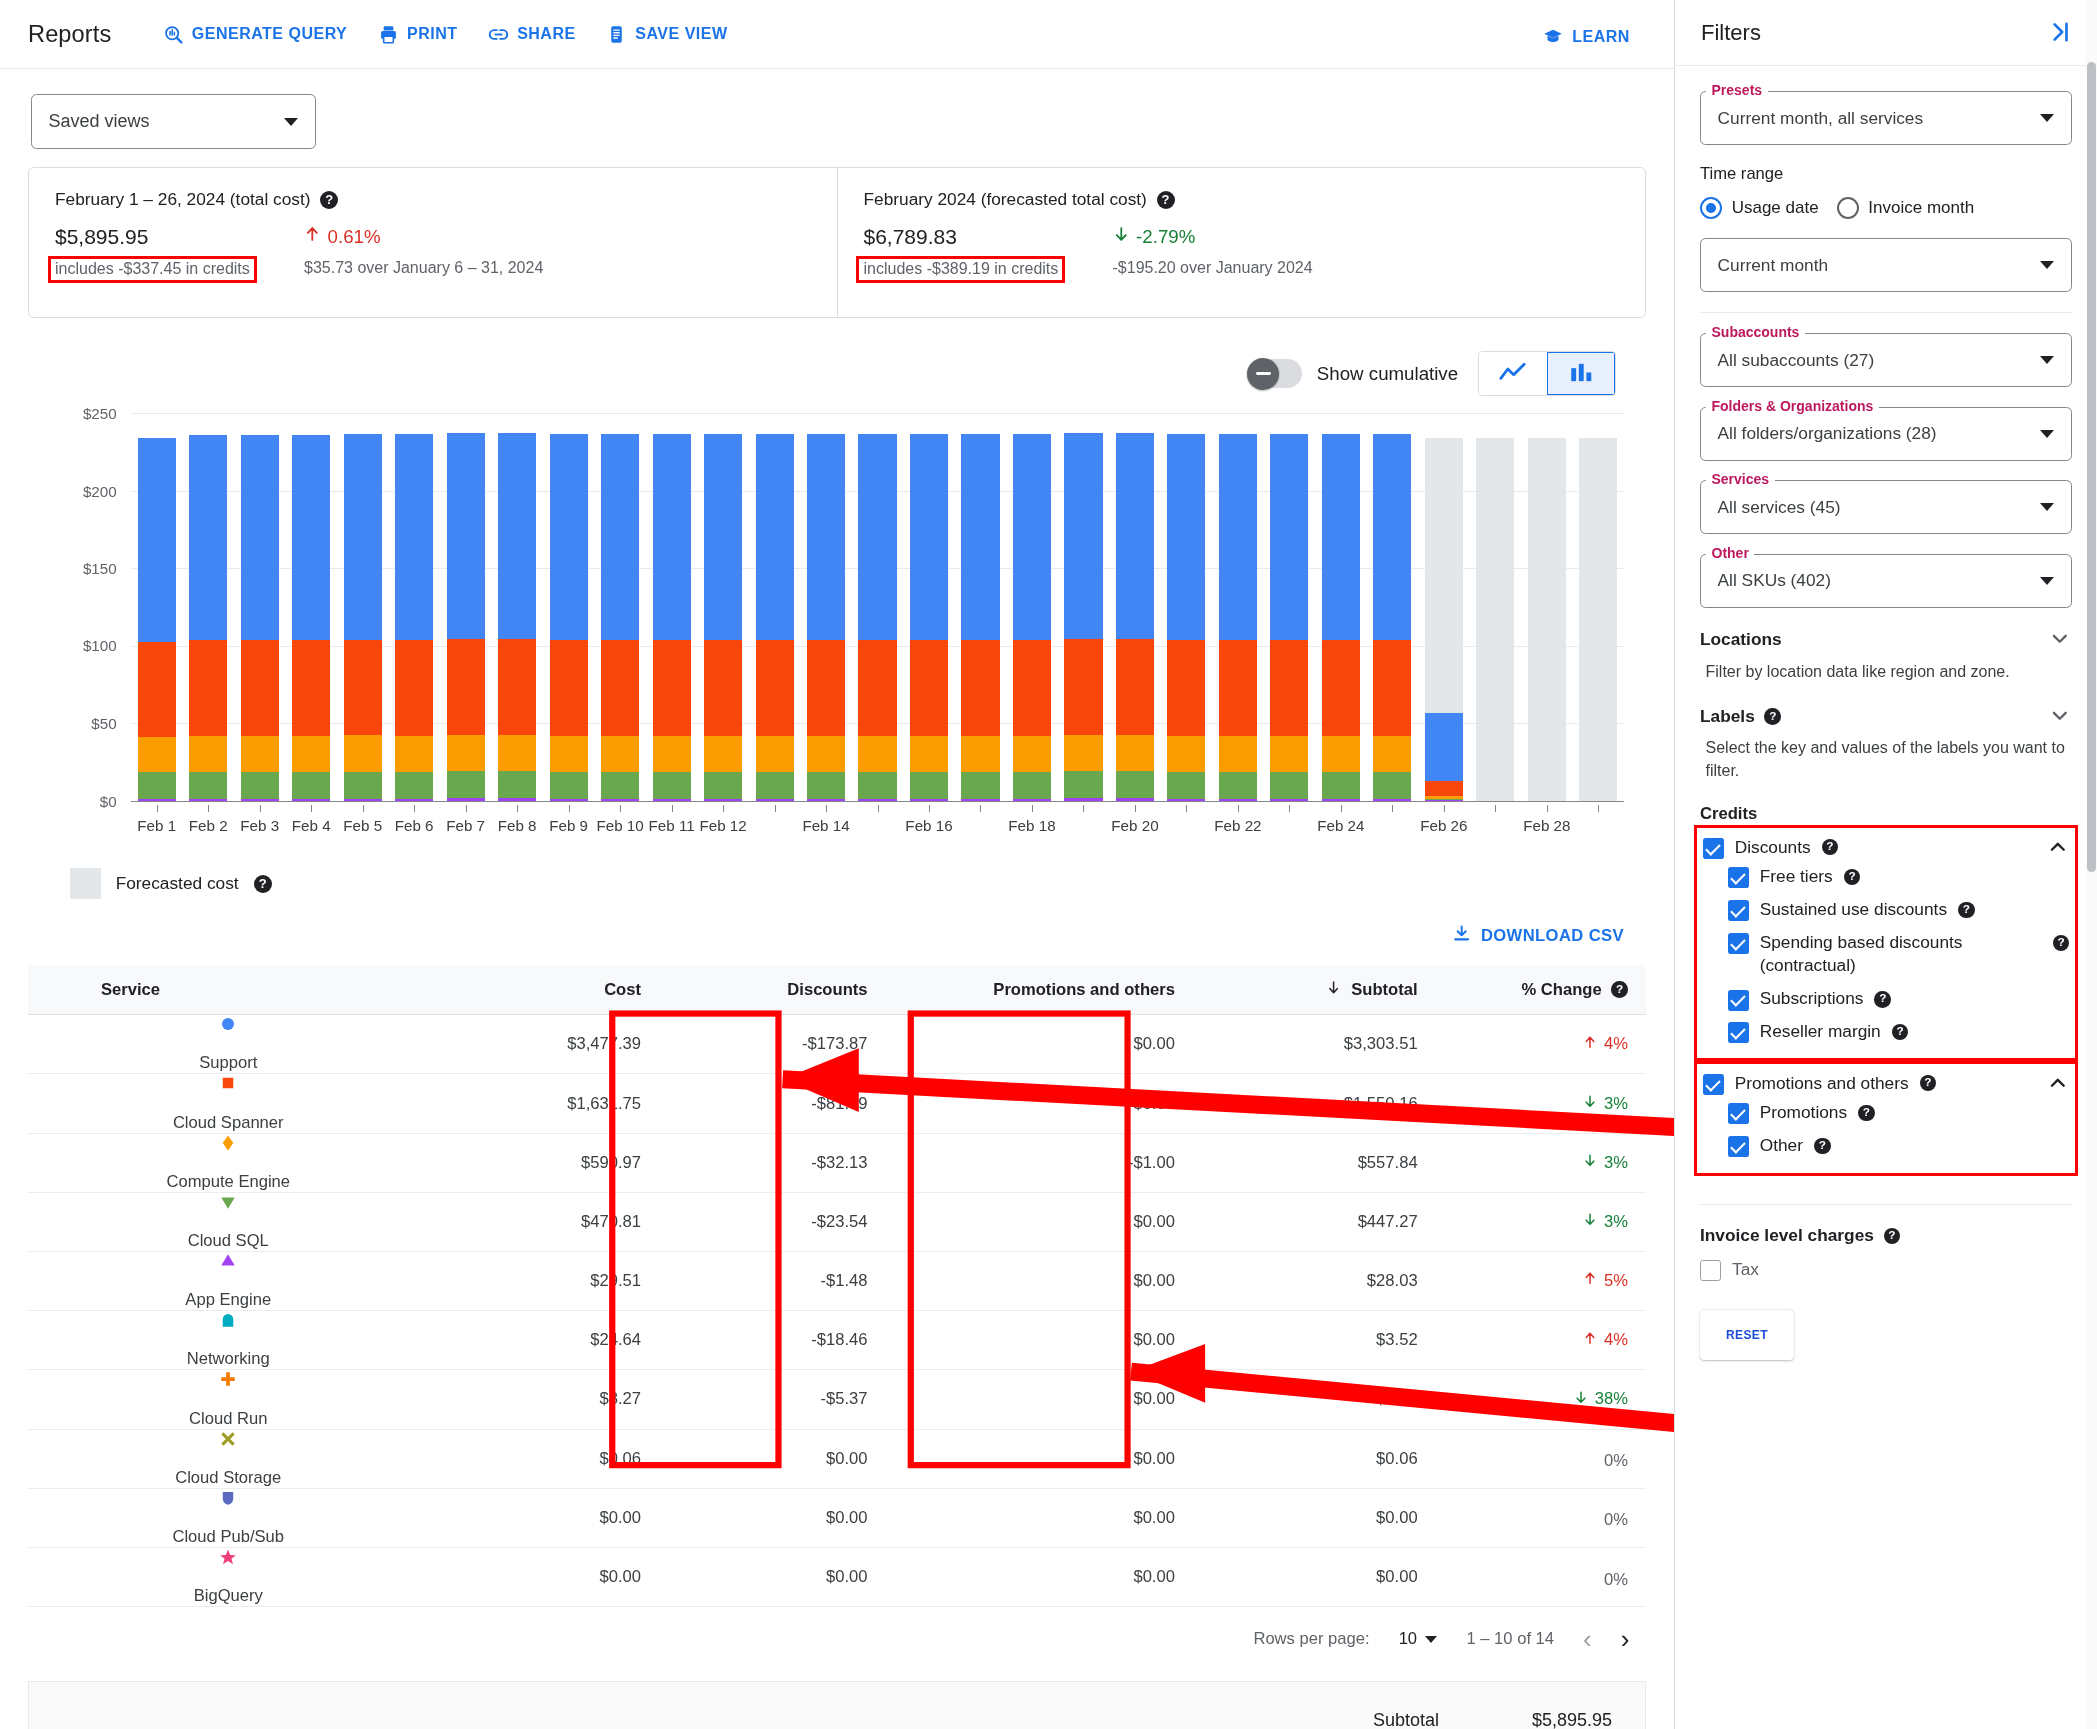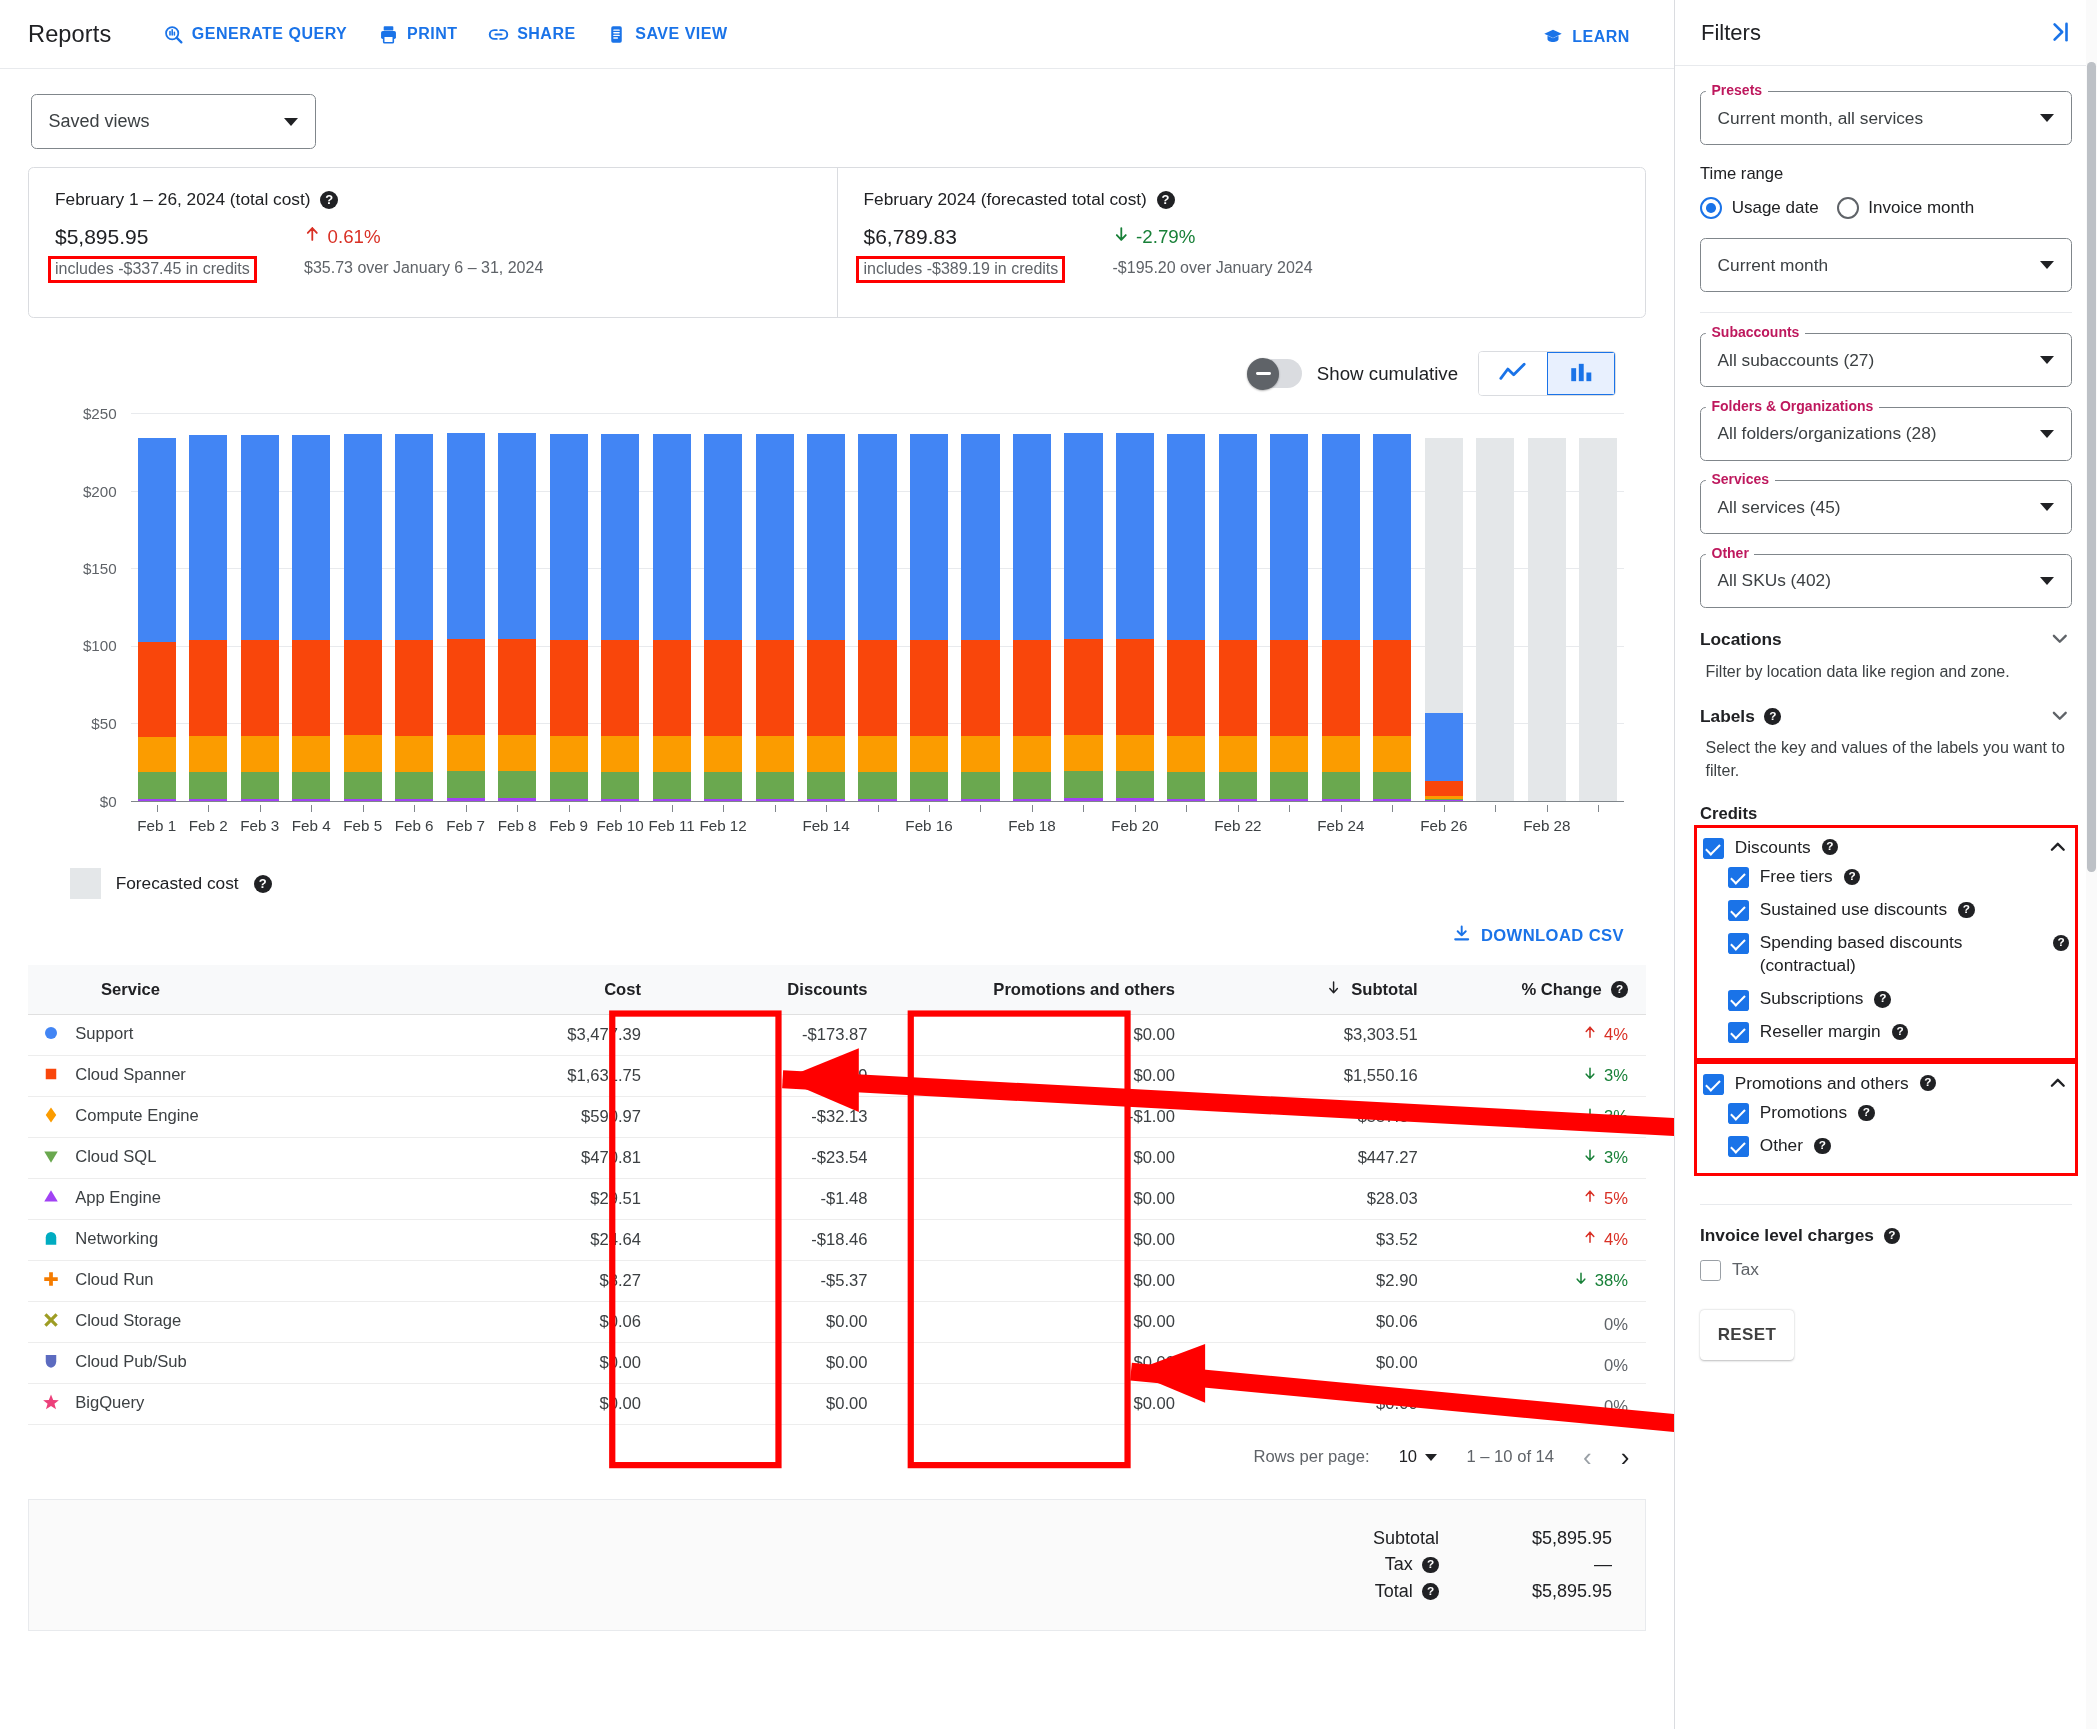--- a/index.html
+++ b/index.html
@@ -107,21 +107,21 @@
             font-weight: 600; letter-spacing: 0.4px; cursor: pointer; }
 
   
   table.rep { width: 100%; border-collapse: collapse; margin-top: 16.6px; table-layout: fixed; }
   table.rep thead th { background: #f8f9fa; height: 50px; font-size: 16.6px; color: #202124;
      font-weight: 700; text-align: right; padding: 0 18px; border-bottom: 0.7px solid #e0e0e0; }
   table.rep thead th.svc { text-align: left; padding-left: 73px; }
   table.rep tbody td { height: 41px; font-size: 16.6px; color: #3c4043; text-align: right;
      padding: 0 18px; border-bottom: 0.7px solid #ededed; }
   table.rep tbody td.svc { text-align: left; padding-left: 14px; }
-  .svc-cell { display: flex; gap: 15.2px; }
+  .svc-cell { display: flex; align-items: center; gap: 15.2px; flex-direction: column; }
   .marker { width: 18px; height: 18px; flex: 0 0 auto; }
   .chg { display: inline-flex; align-items: center; gap: 7px; justify-content: flex-end; }
   .chg.up { color: #d93025; } .chg.down { color: #188038; } .chg.flat { color: #5f6368; }
   .th-sort { display:inline-flex; align-items:center; gap: 9.7px; }
   .th-help { display:inline-flex; align-items:center; gap: 9.7px; justify-content:flex-end;}
 
   .pager { display: flex; align-items: center; justify-content: flex-end; gap: 29px;
            height: 64px; padding-right: 16.6px; font-size: 16.6px; color: #5f6368; }
   .rpp-val { display: flex; align-items: center; gap: 8.3px; color: #202124; cursor: pointer;}
   .caret.sm { border-left-width: 6.2px; border-right-width: 6.2px; border-top-width: 7px; }
@@ -175,22 +175,22 @@
   .chk.off { background: #fff; border: 1.7px solid #9aa0a6; }
   .chk.off::after { display: none; }
   .chk-label { font-size: 17.3px; color: #202124; line-height: 1.35; }
   .chk-label.muted { color: #5f6368; }
 
   .redbox { outline: 3.5px solid #f00; background: #fff; }
   .redbox-a { padding: 7px 5.5px 9.7px 5.5px; margin: 2.8px -2.8px 5.5px -2.8px; }
   .redbox-b { padding: 7px 5.5px 11px 5.5px; margin: 4.2px -2.8px 0 -2.8px; }
 
   .reset-btn { margin-top: 23.6px; width: 94px; height: 50px; border: none; border-radius: 4.2px;
-     background: #fff; box-shadow: 0 0.7px 2.1px rgba(60,64,67,.35); color: #404040;
-     font-size: 17px; font-weight: 700; letter-spacing: 0.4px; cursor: pointer;
+     background: #fff; box-shadow: 0 0.7px 2.1px rgba(60,64,67,.35); color: #1d4ed8;
+     font-size: 12px; font-weight: 700; letter-spacing: 0.4px; cursor: pointer;
      font-family:"Liberation Sans", sans-serif; }
 
   .scrollbar { position: absolute; right: 0; top: 0; width: 11px; height: 1730px; background: #fafafa; }
   .scroll-thumb { position: absolute; right: 1.4px; top: 62px; width: 8.3px; height: 810px;
                   background: #bdc1c6; border-radius: 4.2px; }
 
   
   .overlay { position: absolute; inset: 0; pointer-events: none; }
 </style>
 </head>

